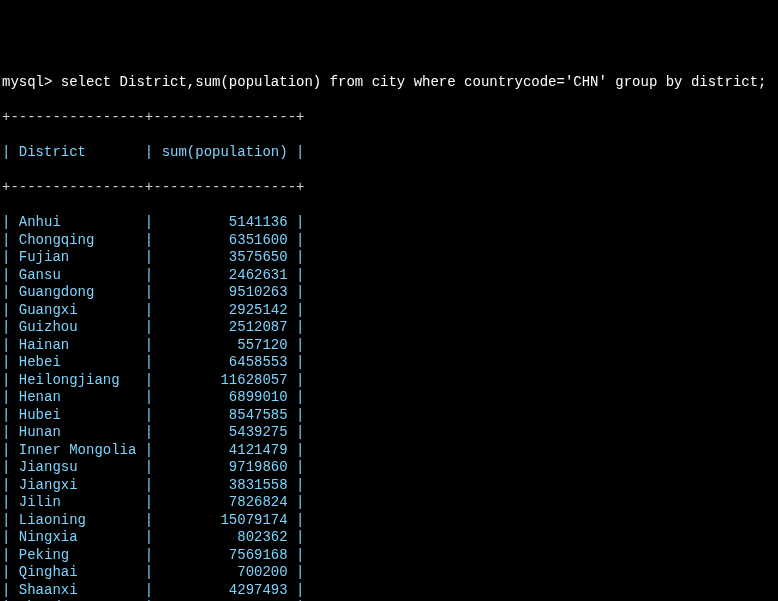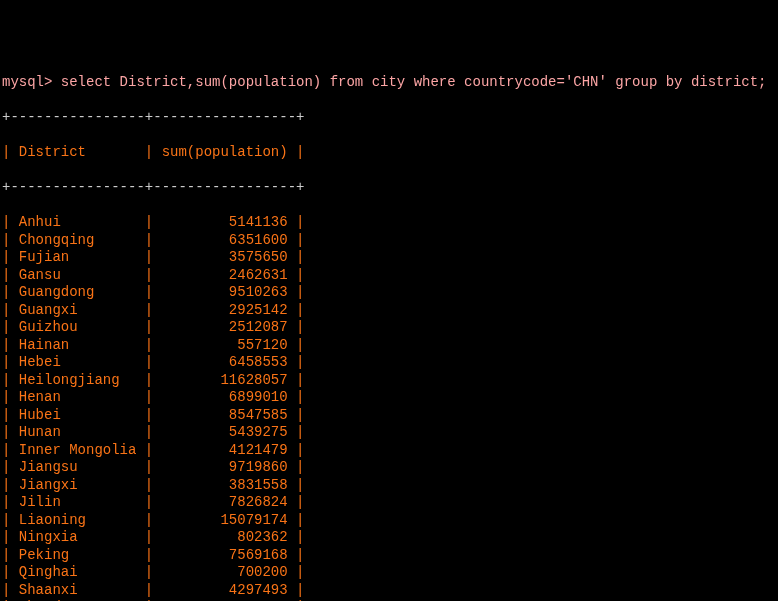--- a/index.html
+++ b/index.html
@@ -13,27 +13,27 @@
       font-family: "Consolas", "Courier New", monospace;
       font-size: 14px;
       line-height: 1.25;
       padding: 4px 2px;
       white-space: pre;
       width: 778px;
       height: 601px;
       overflow: hidden;
     }
     .prompt-line {
-      color: #fca5a5;
+      color: #ffffff;
     }
     .border-line {
       color: #ccc;
     }
     .row-line {
-      color: #f97316;
+      color: #7dd3fc;
     }
   </style>
 </head>
 <body>
 
 
 
 <div class="prompt-line">mysql&gt; select District,sum(population) from city where countrycode='CHN' group by district;</div>
 <div class="border-line">+----------------+-----------------+</div>
 <div class="row-line">| District       | sum(population) |</div>

